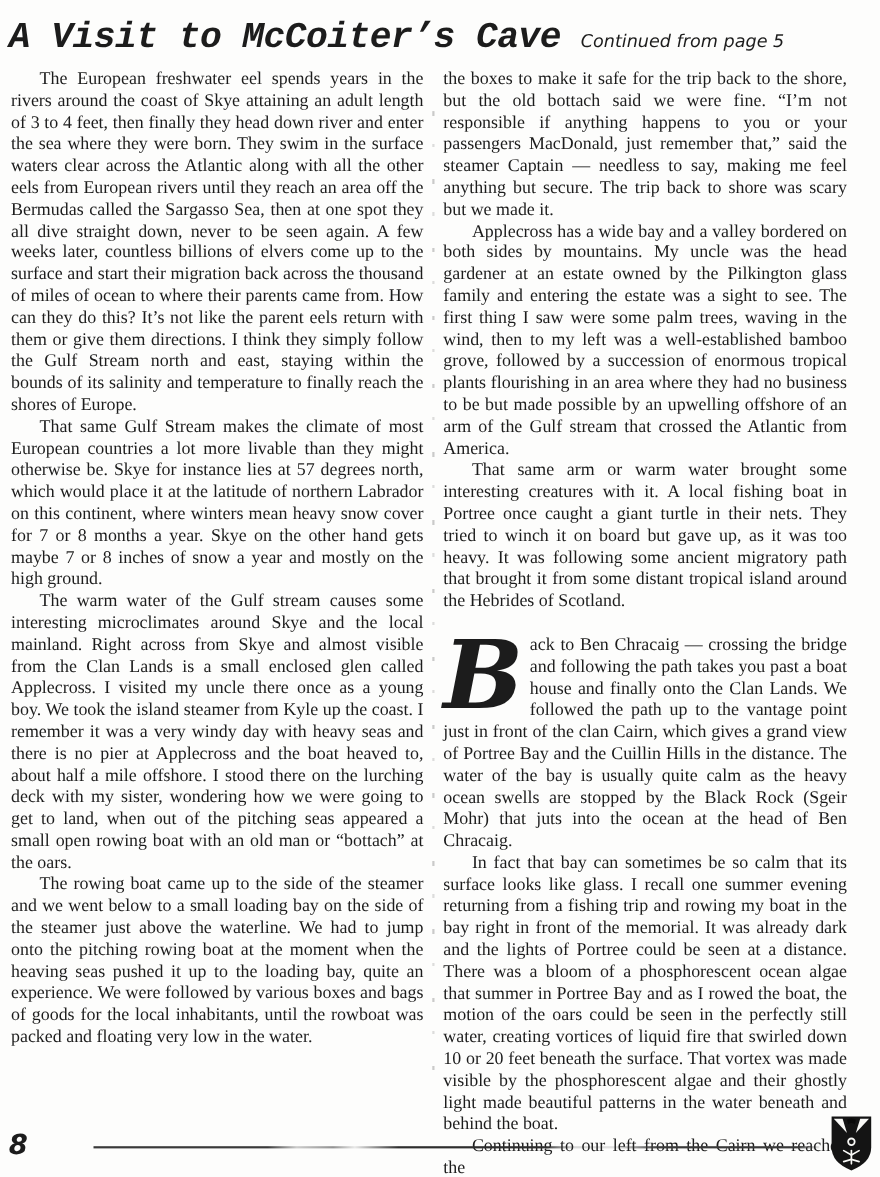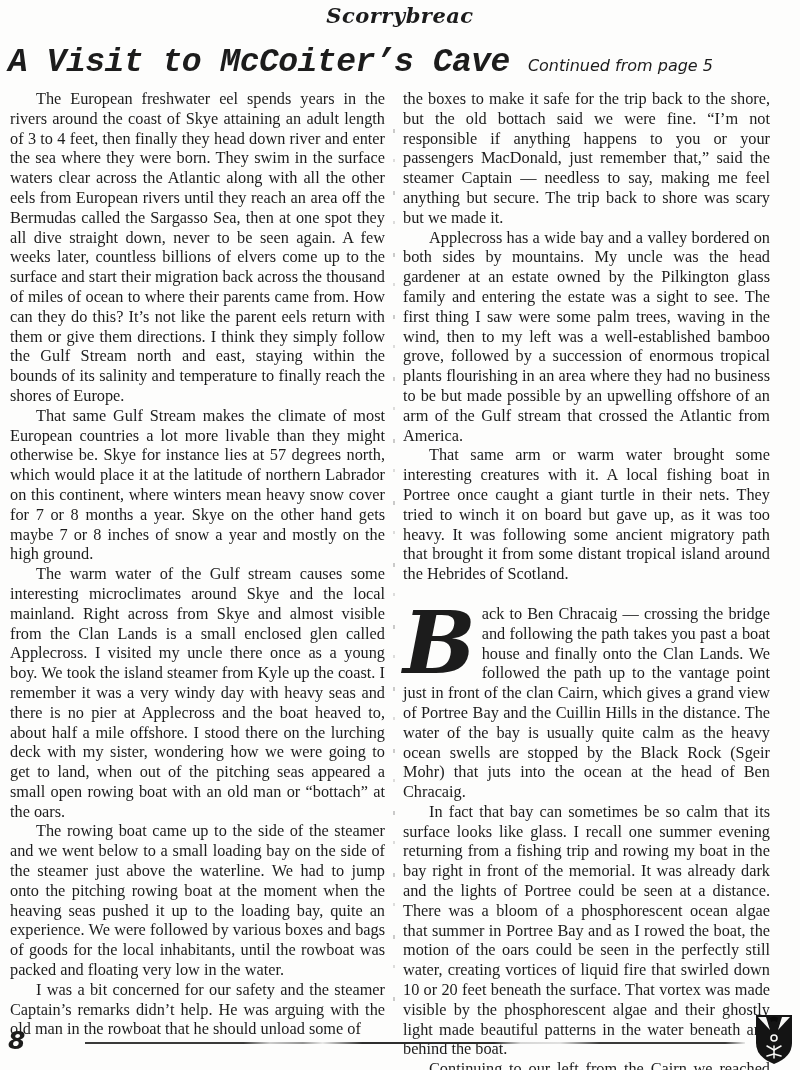--- a/index.html
+++ b/index.html
@@ -86,35 +86,33 @@
   .crest{
     position:absolute;left:753px;top:1014px;
     width:42px;height:52px;
   }
 </style>
 </head>
 <body>
 
 <div class="page">
 
-  <div class="masthead">Scorrybreac</div>
 
   <div class="title-row">
     <h1 class="article-title">A Visit to McCoiter’s Cave</h1>
     <span class="continued-from">Continued from page 5</span>
   </div>
 
   <div class="columns">
 
     <div class="col col-left">
       <p class="indent">The European freshwater eel spends years in the rivers around the coast of Skye attaining an adult length of 3 to 4 feet, then finally they head down river and enter the sea where they were born.  They swim in the surface waters clear across the Atlantic along with all the other eels from European rivers until they reach an area off the Bermudas called the Sargasso Sea, then at one spot they all dive straight down, never to be seen again.  A few weeks later, countless billions of elvers come up to the surface and start their migration back across the thousand of miles of ocean to where their parents came from.  How can they do this?  It’s not like the parent eels return with them or give them directions.  I think they simply follow the Gulf Stream north and east, staying within the bounds of its salinity and temperature to finally reach the shores of Europe.</p>
       <p class="indent">That same Gulf Stream makes the climate of most European countries a lot more livable than they might otherwise be.  Skye for instance lies at 57 degrees north, which would place it at the latitude of northern Labrador on this continent, where winters mean heavy snow cover for 7 or 8 months a year. Skye on the other hand gets maybe 7 or 8 inches of snow a year and mostly on the high ground.</p>
       <p class="indent">The warm water of the Gulf stream causes some interesting microclimates around Skye and the local mainland. Right across from Skye and almost visible from the Clan Lands is a small enclosed glen called Applecross. I visited my uncle there once as a young boy. We took the island steamer from Kyle up the coast.  I remember it was a very windy day with heavy seas and there is no pier at Applecross and the boat heaved to, about half a mile offshore.  I stood there on the lurching deck with my sister, wondering how we were going to get to land, when out of the pitching seas appeared a small open rowing boat with an old man or “bottach” at the oars.</p>
       <p class="indent">The rowing boat came up to the side of the steamer and we went below to a small loading bay on the side of the steamer just above the waterline. We had to jump onto the pitching rowing boat at the moment when the heaving seas pushed it up to the loading bay, quite an experience.  We were followed by various boxes and bags of goods for the local inhabitants, until the rowboat was packed and floating very low in the water.</p>
-      <p class="indent">I was a bit concerned for our safety and the steamer Captain’s remarks didn’t help.  He was arguing with the old man in the rowboat that he should unload some of</p>
     </div>
 
     <div class="col-gap">
       <div class="gutter-dashes"></div>
     </div>
 
     <div class="col col-right">
       <p>the boxes to make it safe for the trip back to the shore, but the old bottach said we were fine.  “I’m not responsible if anything happens to you or your passengers MacDonald, just remember that,” said the steamer Captain — needless to say, making me feel anything but secure. The trip back to shore was scary but we made it.</p>
       <p class="indent">Applecross has a wide bay and a valley bordered on both sides by mountains. My uncle was the head gardener at an estate owned by the Pilkington glass family and entering the estate was a sight to see. The first thing I saw were some palm trees, waving in the wind, then to my left was a well-established bamboo grove, followed by a succession of enormous tropical plants flourishing in an area where they had no business to be but made possible by an upwelling offshore of an arm of the Gulf stream that crossed the Atlantic from America.</p>
       <p class="indent">That same arm or warm water brought some interesting creatures with it. A local fishing boat in Portree once caught a giant turtle in their nets.  They tried to winch it on board but gave up, as it was too heavy.  It was following some ancient migratory path that brought it from some distant tropical island around the Hebrides of Scotland.</p>

